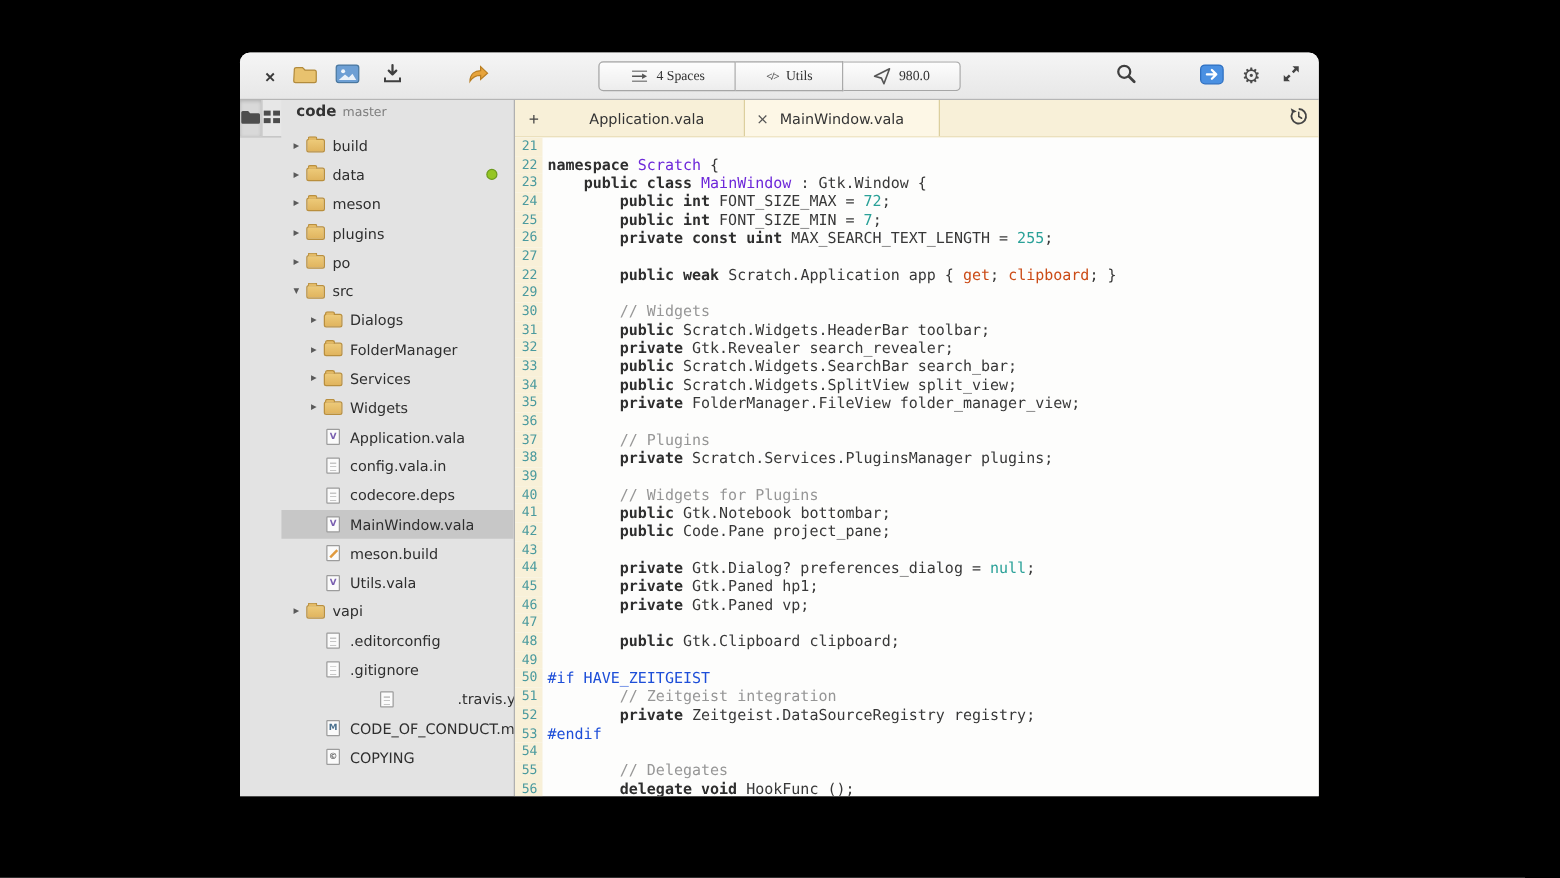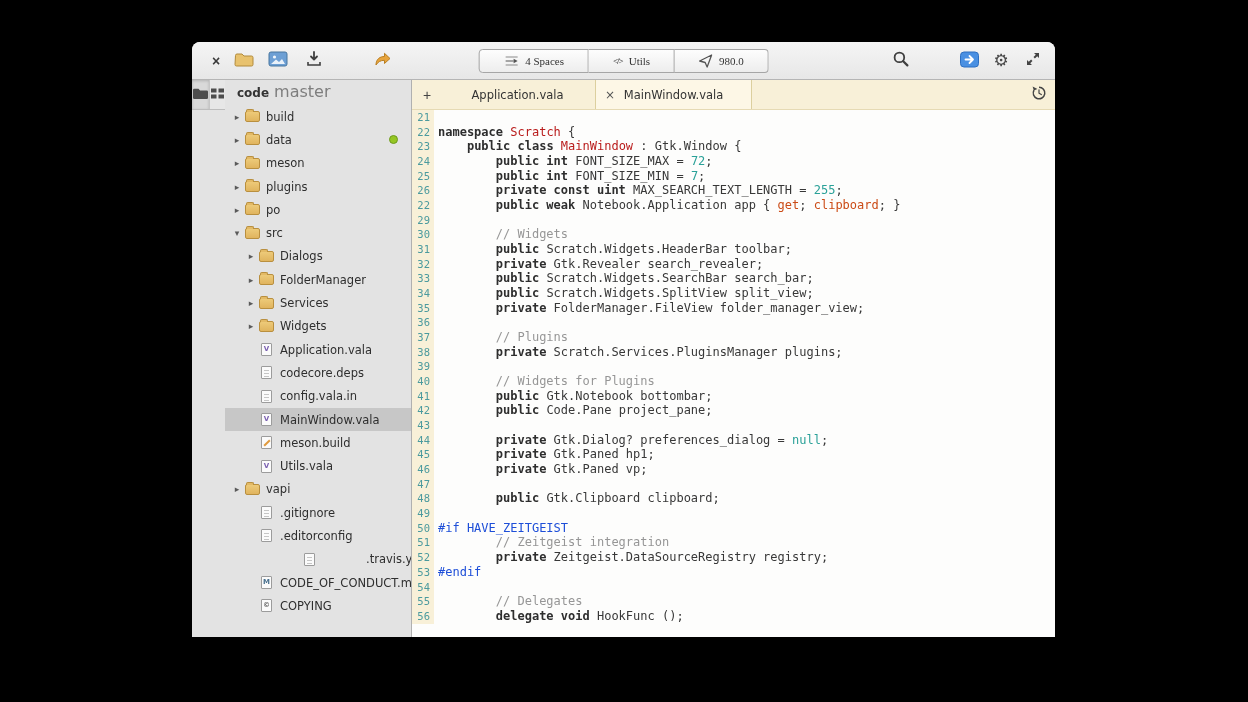--- a/index.html
+++ b/index.html
@@ -35,21 +35,21 @@
   .main{flex:1;display:flex;min-height:0;}
   .sidebar{flex:0 0 219px;width:219px;background:#e3e3e3;border-right:1px solid #b0b0b0;
            display:flex;min-height:0;}
   .sidebar-tabs{height:29px;flex:0 0 29px;display:flex;background:#e7e7e7;border-bottom:1px solid #bdbdbd;}
   .stab{flex:1;display:flex;align-items:center;justify-content:center;border-right:1px solid #c6c6c6;}
   .stab:last-child{border-right:none;}
   .stab.active{background:#d9d9d9;box-shadow:inset 0 1px 3px rgba(0,0,0,.18);}
   .tree{flex:1;overflow:hidden;font-size:11.5px;color:#2e2e2e;}
   .tree-header{height:23px;display:flex;align-items:baseline;padding:2px 0 0 12px;gap:5px;}
   .pname{font-weight:bold;font-size:12px;color:#333;}
-  .pbranch{font-size:16px;color:#7e7e7e;text-align:center;}
+  .pbranch{font-size:10px;color:#7e7e7e;text-align:center;}
   .tree-row{height:23.3px;display:flex;align-items:center;position:relative;}
   .tree-row.selected{background:#c7c7c7;}
   .expander{flex:0 0 12px;width:12px;text-align:center;font-size:9px;color:#5a5a5a;}
   .tree-label{margin-left:1px;white-space:nowrap;}
   .badge-dot{position:absolute;right:13px;top:7px;width:9px;height:9px;border-radius:50%;
              background:#95c623;border:1px solid #6d9a1e;box-sizing:border-box;}
   .icon-folder{flex:0 0 15px;width:15px;height:11px;background:linear-gradient(#edca79,#e0b45e);
                border:1px solid #b98f3e;border-radius:2px;position:relative;margin:0 5px 0 2px;box-sizing:border-box;}
   .icon-folder::before{content:"";position:absolute;top:-3px;left:0;width:6px;height:2px;
                background:#e3ba66;border:1px solid #b98f3e;border-bottom:none;border-radius:2px 2px 0 0;}
@@ -75,21 +75,21 @@
   .history-btn{width:32px;display:flex;align-items:center;justify-content:center;border:none;
                background:transparent;padding:0;}
   .codewrap{flex:1;display:flex;flex-direction:column;overflow:hidden;background:#fdfdfc;}
   .code-line{display:flex;height:14.68px;flex:0 0 14.68px;line-height:14.68px;}
   .lnum{flex:0 0 22px;width:22px;background:#f8f0d8;color:#4b9a9e;text-align:right;
         padding-right:4px;box-sizing:border-box;font-family:"DejaVu Sans Mono","Liberation Mono",monospace;
         font-size:10.5px;}
   .ltext{white-space:pre;padding-left:4px;font-family:"DejaVu Sans Mono","Liberation Mono",monospace;
          font-size:12px;color:#383838;}
   .tok-kw{color:#2e2e2e;font-weight:bold;}
-  .tok-type{color:#b91c1c;}
+  .tok-type{color:#6d28d9;}
   .tok-num{color:#2aa198;}
   .tok-pre{color:#1d4ed8;}
   .tok-cmt{color:#969696;}
   .tok-acc{color:#cb4b16;}
 </style>
 </head>
 <body>
 
 <div class="stage">
   <div class="window">
@@ -265,26 +265,26 @@
               <div class="tree-row" style="padding-left: 20px;">
                 <span class="expander"></span>
                 <span class="icon-file">
                   <span class="fl" style="color: rgb(122, 95, 176);">V</span>
                 </span>
                 <span class="tree-label">Application.vala</span>
               </div>
               <div class="tree-row" style="padding-left: 20px;">
                 <span class="expander"></span>
                 <span class="icon-file plain"></span>
+                <span class="tree-label">config.vala.in</span>
+              </div>
+              <div class="tree-row" style="padding-left: 20px;">
+                <span class="expander"></span>
+                <span class="icon-file plain"></span>
                 <span class="tree-label">codecore.deps</span>
-              </div>
-              <div class="tree-row" style="padding-left: 20px;">
-                <span class="expander"></span>
-                <span class="icon-file plain"></span>
-                <span class="tree-label">config.vala.in</span>
               </div>
               <div class="tree-row selected" style="padding-left: 20px;">
                 <span class="expander"></span>
                 <span class="icon-file">
                   <span class="fl" style="color: rgb(122, 95, 176);">V</span>
                 </span>
                 <span class="tree-label">MainWindow.vala</span>
               </div>
               <div class="tree-row" style="padding-left: 20px;">
                 <span class="expander"></span>
@@ -299,26 +299,26 @@
                 <span class="tree-label">Utils.vala</span>
               </div>
               <div class="tree-row" style="padding-left: 6px;">
                 <span class="expander">▸</span>
                 <span class="icon-folder"></span>
                 <span class="tree-label">vapi</span>
               </div>
               <div class="tree-row" style="padding-left: 20px;">
                 <span class="expander"></span>
                 <span class="icon-file plain"></span>
+                <span class="tree-label">.editorconfig</span>
+              </div>
+              <div class="tree-row" style="padding-left: 20px;">
+                <span class="expander"></span>
+                <span class="icon-file plain"></span>
                 <span class="tree-label">.gitignore</span>
-              </div>
-              <div class="tree-row" style="padding-left: 20px;">
-                <span class="expander"></span>
-                <span class="icon-file plain"></span>
-                <span class="tree-label">.editorconfig</span>
               </div>
               <div class="tree-row" style="padding-left: 20px; gap: 43px;">
                 <span class="expander"></span>
                 <span class="icon-file plain"></span>
                 <span class="tree-label">.travis.yml</span>
               </div>
               <div class="tree-row" style="padding-left: 20px;">
                 <span class="expander"></span>
                 <span class="icon-file">
                   <span class="fl" style="color: rgb(73, 112, 142);">M</span>
@@ -376,22 +376,26 @@
             </div>
             <div class="code-line">
               <span class="lnum">25</span>
               <span class="ltext"><span>        </span><span class="tok-kw">public int</span><span> FONT_SIZE_MIN = </span><span class="tok-num">7</span><span>;</span></span>
             </div>
             <div class="code-line">
               <span class="lnum">26</span>
               <span class="ltext"><span>        </span><span class="tok-kw">private const uint</span><span> MAX_SEARCH_TEXT_LENGTH = </span><span class="tok-num">255</span><span>;</span></span>
             </div>
             <div class="code-line">
+              <span class="lnum">27</span>
+              <span class="ltext"></span>
+            </div>
+            <div class="code-line">
               <span class="lnum">22</span>
-              <span class="ltext"><span>        </span><span class="tok-kw">public weak</span><span> Notebook.Application app { </span><span class="tok-acc">get</span><span>; </span><span class="tok-acc">clipboard</span><span>; }</span></span>
+              <span class="ltext"><span>        </span><span class="tok-kw">public weak</span><span> Scratch.Application app { </span><span class="tok-acc">get</span><span>; </span><span class="tok-acc">clipboard</span><span>; }</span></span>
             </div>
             <div class="code-line">
               <span class="lnum">29</span>
               <span class="ltext"></span>
             </div>
             <div class="code-line">
               <span class="lnum">30</span>
               <span class="ltext"><span>        </span><span class="tok-cmt">// Widgets</span></span>
             </div>
             <div class="code-line">

